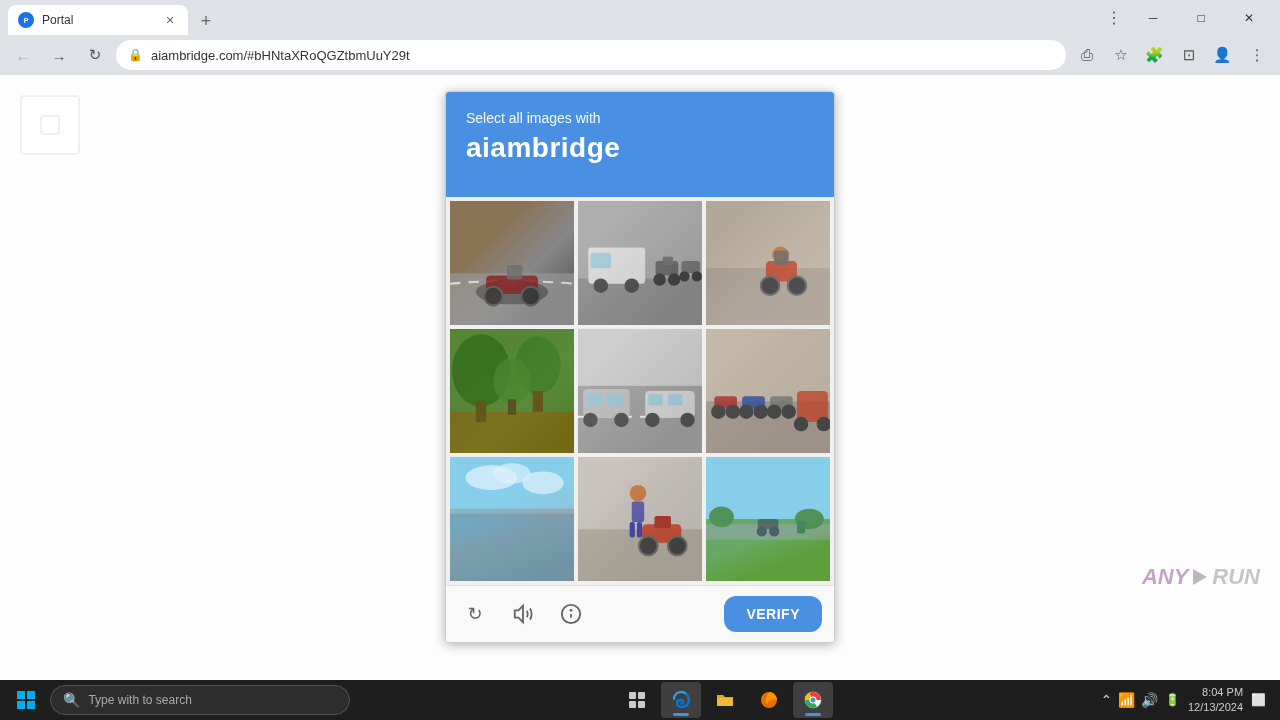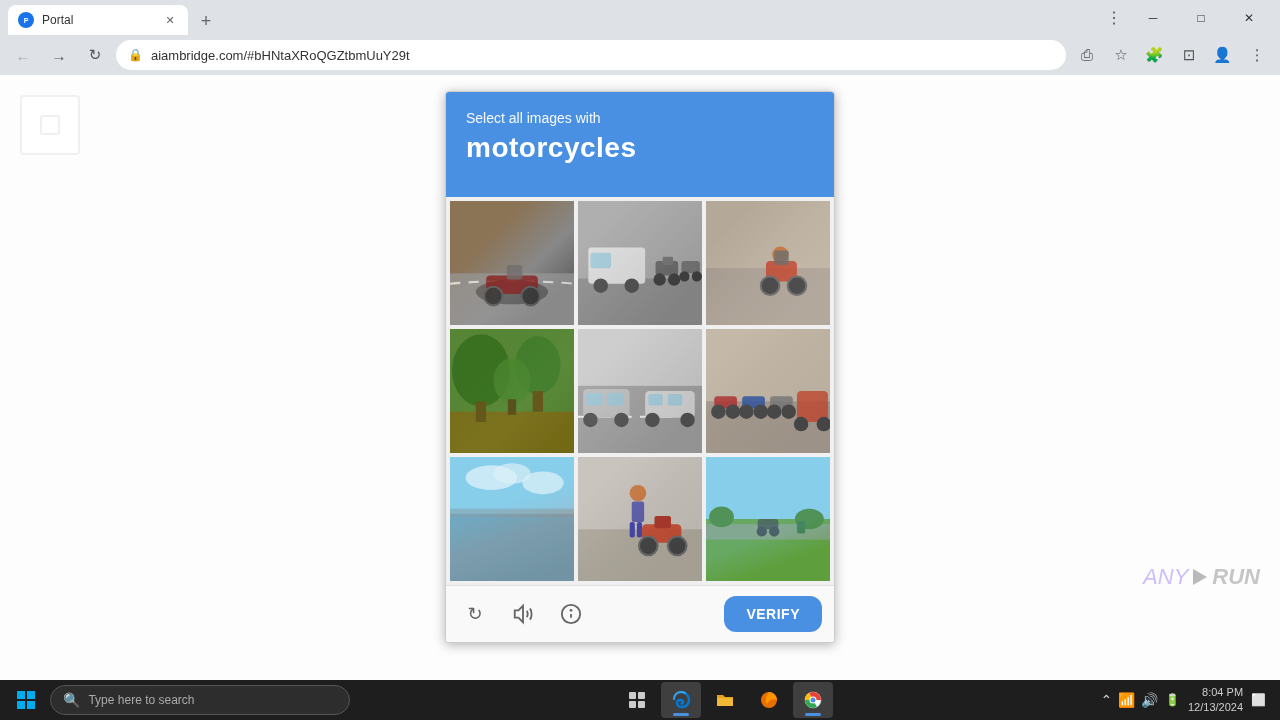--- a/index.html
+++ b/index.html
@@ -140,21 +140,21 @@
       <div class="checkbox-area">
         <div class="checkbox-inner"></div>
       </div>
     </div>
 
     <div class="captcha-overlay">
       <div class="captcha-widget">
 
         <div class="captcha-header">
           <div class="captcha-header-top">Select all images with</div>
-          <div class="captcha-header-title">motorcycles</div>
+          <div class="captcha-header-title">aiambridge</div>
         </div>
 
         <div class="captcha-grid">
 
           <div class="captcha-cell img-1">
             <svg width="100%" height="100%" viewBox="0 0 120 120" preserveAspectRatio="xMidYMid slice">
 
               <rect x="0" y="70" width="120" height="50" fill="#999"></rect>
               <path d="M0,80 Q60,75 120,80" fill="none" stroke="#fff" stroke-width="2" stroke-dasharray="10,8"></path>
 
@@ -330,21 +330,21 @@
               </svg>
             </div>
           </div>
           <button class="verify-btn">VERIFY</button>
         </div>
 
       </div>
     </div>
 
     <div class="watermark" style="position:absolute;right:20px;bottom:90px;display:flex;align-items:center;gap:0;opacity:0.4;">
-      <span style="font-size:22px;font-weight:400;color:#8b5cf6;font-style:italic;">ANY</span>
+      <span style="font-size:22px;font-weight:700;color:#701a75;font-style:italic;">ANY</span>
       <svg width="24" height="24" viewBox="0 0 24 24">
         <polygon points="5,4 19,12 5,20" fill="#555"></polygon>
       </svg>
       <span style="font-size:22px;font-weight:700;color:#737373;font-style:italic;">RUN</span>
     </div>
 
   </div>
 
   <div class="taskbar">
 
@@ -352,21 +352,21 @@
       <svg width="20" height="20" viewBox="0 0 20 20">
         <rect x="1" y="1" width="8" height="8" fill="#00adef"></rect>
         <rect x="11" y="1" width="8" height="8" fill="#00adef"></rect>
         <rect x="1" y="11" width="8" height="8" fill="#00adef"></rect>
         <rect x="11" y="11" width="8" height="8" fill="#00adef"></rect>
       </svg>
     </div>
 
     <div class="taskbar-search">
       <span class="taskbar-search-icon">🔍</span>
-      <span class="taskbar-search-text">Type here to search</span>
+      <span class="taskbar-search-text">Type with to search</span>
     </div>
 
     <div class="taskbar-center">
 
       <div class="taskbar-item">
         <svg width="18" height="18" viewBox="0 0 18 18" fill="#ccc">
           <rect x="1" y="1" width="7" height="7" rx="1" fill="#ccc"></rect>
           <rect x="10" y="1" width="7" height="7" rx="1" fill="#ccc"></rect>
           <rect x="1" y="10" width="7" height="7" rx="1" fill="#ccc"></rect>
           <rect x="10" y="10" width="7" height="7" rx="1" fill="#ccc"></rect>

